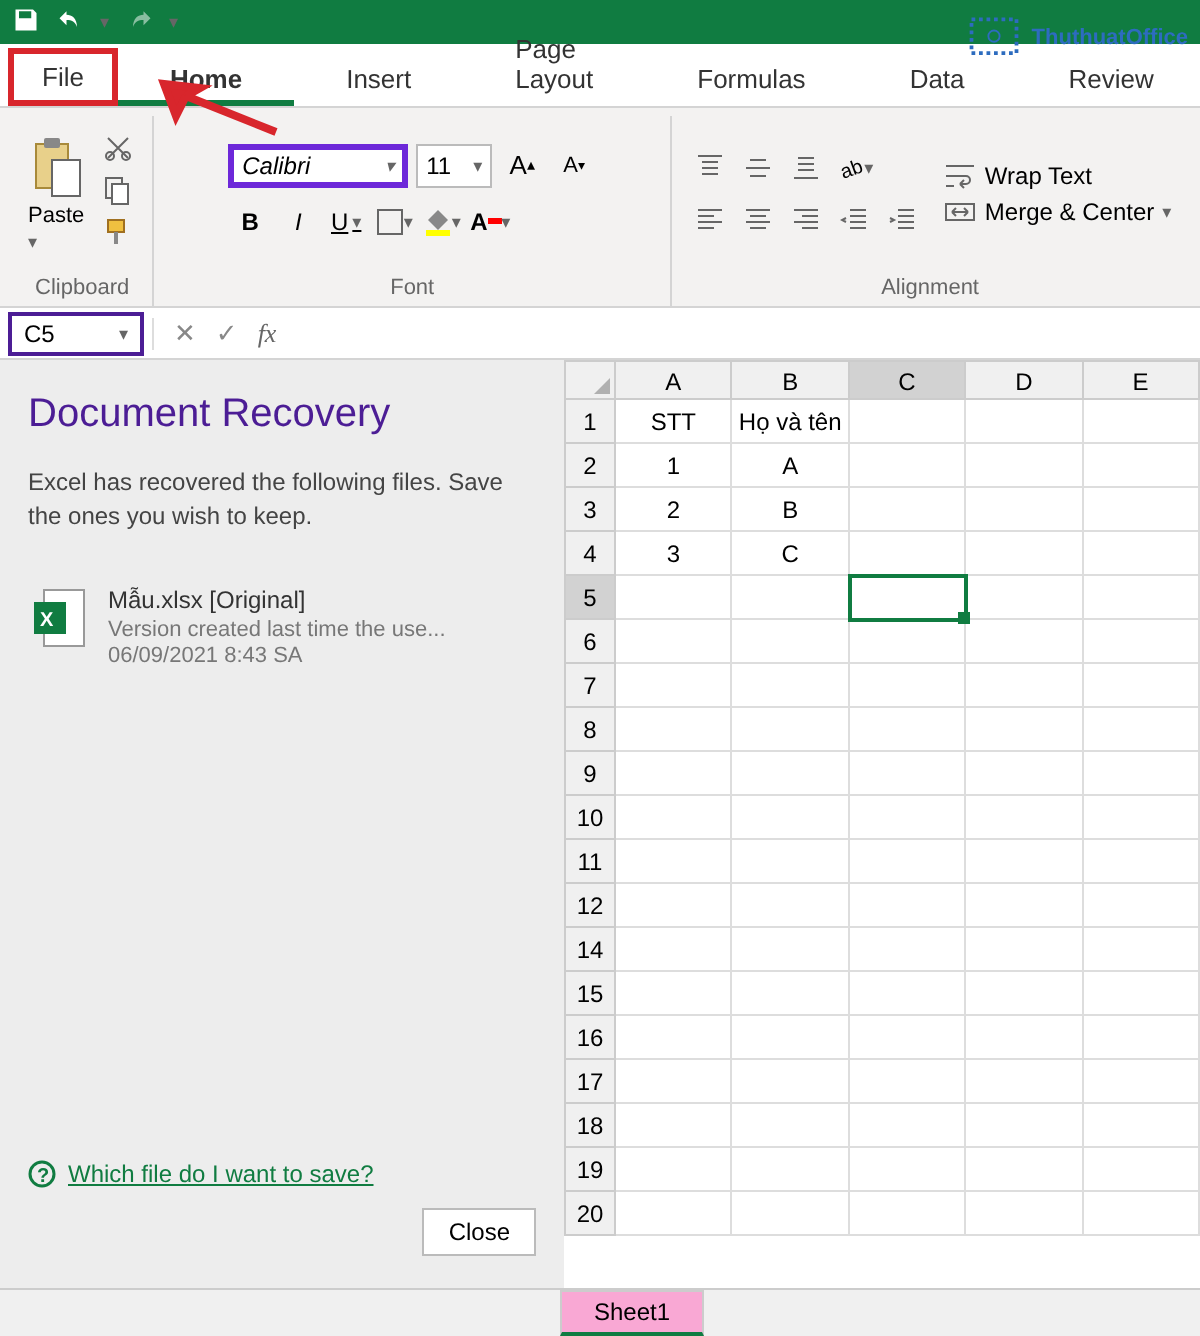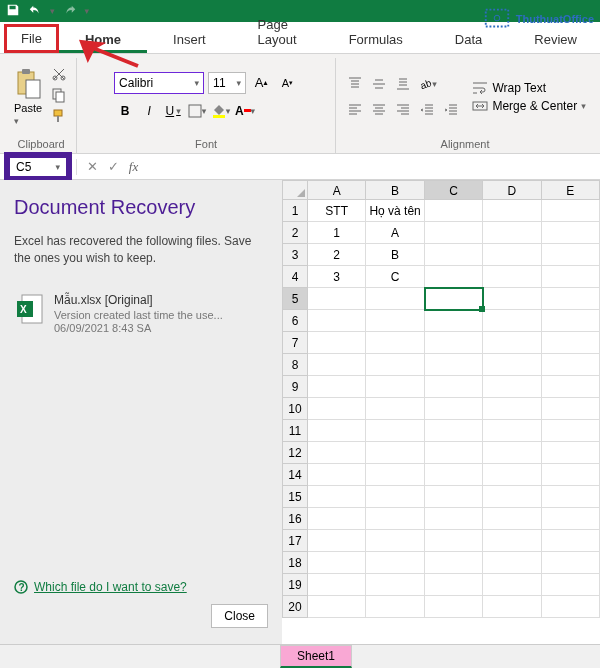--- a/index.html
+++ b/index.html
@@ -18,31 +18,31 @@
 .ribbon { background: #f3f2f1; height: 100px; border-bottom: 1px solid #d4d4d4; display: flex; padding: 4px 6px 0 6px; }
 .group { display: flex; flex-direction: column; align-items: center; border-right: 1px solid #d4d4d4; padding: 0 8px; }
 .group:last-child{border-right:none;}
 .group-controls { display: flex; flex: 1; align-items: center; gap: 4px; }
 .group-label { font-size: 11px; color: #666; padding: 3px 0; }
 .paste-btn { display: flex; flex-direction: column; align-items: flex-start; gap: 2px; }
 .paste-btn svg { width: 28px; height: 32px; }
 .clip-side { display: flex; flex-direction: column; gap: 2px; margin-left: 4px; }
 .clip-side svg { width: 18px; height: 16px; }
 .font-top { display: flex; gap: 4px; align-items: center; }
-.font-select { border: 1px solid #6d28d9; background: #fff; padding: 2px 4px; font-size: 12px; width: 90px; height: 22px; display:flex; align-items:center; justify-content:space-between;}
+.font-select { border: 3px solid #6d28d9; background: #fff; padding: 2px 4px; font-size: 12px; width: 90px; height: 22px; display:flex; align-items:center; justify-content:space-between;font-style:italic;}
 .size-select { border: 1px solid #bbb; background: #fff; padding: 2px 4px; font-size: 12px; width: 38px; height: 22px; display:flex; align-items:center; justify-content:space-between;}
 .font-bottom { display: flex; gap: 2px; margin-top: 6px; }
 .rb { width: 22px; height: 22px; display: flex; align-items: center; justify-content: center; border: 1px solid transparent; }
 .rb svg{width:14px;height:14px;}
 .align-top, .align-bottom { display: flex; gap: 2px; }
 .align-col { display: flex; flex-direction: column; gap: 4px; }
 .wrap-merge { display: flex; flex-direction: column; gap: 4px; font-size: 12px; margin-left: 6px;}
 .wrap-merge .item{display:flex;align-items:center;gap:4px;}
 .formula-bar { height: 26px; border-bottom: 1px solid #d4d4d4; display: flex; align-items: center; background: #fff; }
-.name-box { width: 68px; border: 6px solid #4c1d95; margin: 0 4px; padding: 2px 6px; font-size: 12px; display:flex; justify-content:space-between; align-items:center;}
+.name-box { width: 68px; border: 2px solid #4c1d95; margin: 0 4px; padding: 2px 6px; font-size: 12px; display:flex; justify-content:space-between; align-items:center;}
 .fx-btns { display: flex; gap: 10px; padding: 0 10px; color:#888; border-left:1px solid #ddd;}
 .fx-btns span{font-size:13px;}
 .fx-label{font-style:italic;font-family:serif;font-size:13px;color:#666;}
 .content { display: flex; height: calc(100% - 22px - 32px - 100px - 26px - 24px); }
 .recovery { width: 282px; background: #ededed; padding: 16px 14px; display:flex; flex-direction:column; }
 .recovery h2 { color: #4c1d95; font-weight: normal; font-size: 20px; margin-bottom: 14px; }
 .recovery .sub { font-size: 12px; color: #444; line-height: 1.4; margin-bottom: 20px; }
 .rec-item { display: flex; gap: 10px; padding: 6px 2px; align-items:flex-start; }
 .rec-item svg{width:28px;height:32px;flex-shrink:0;}
 .rec-text .title { font-size: 12px; color: #333; margin-bottom: 2px; }

